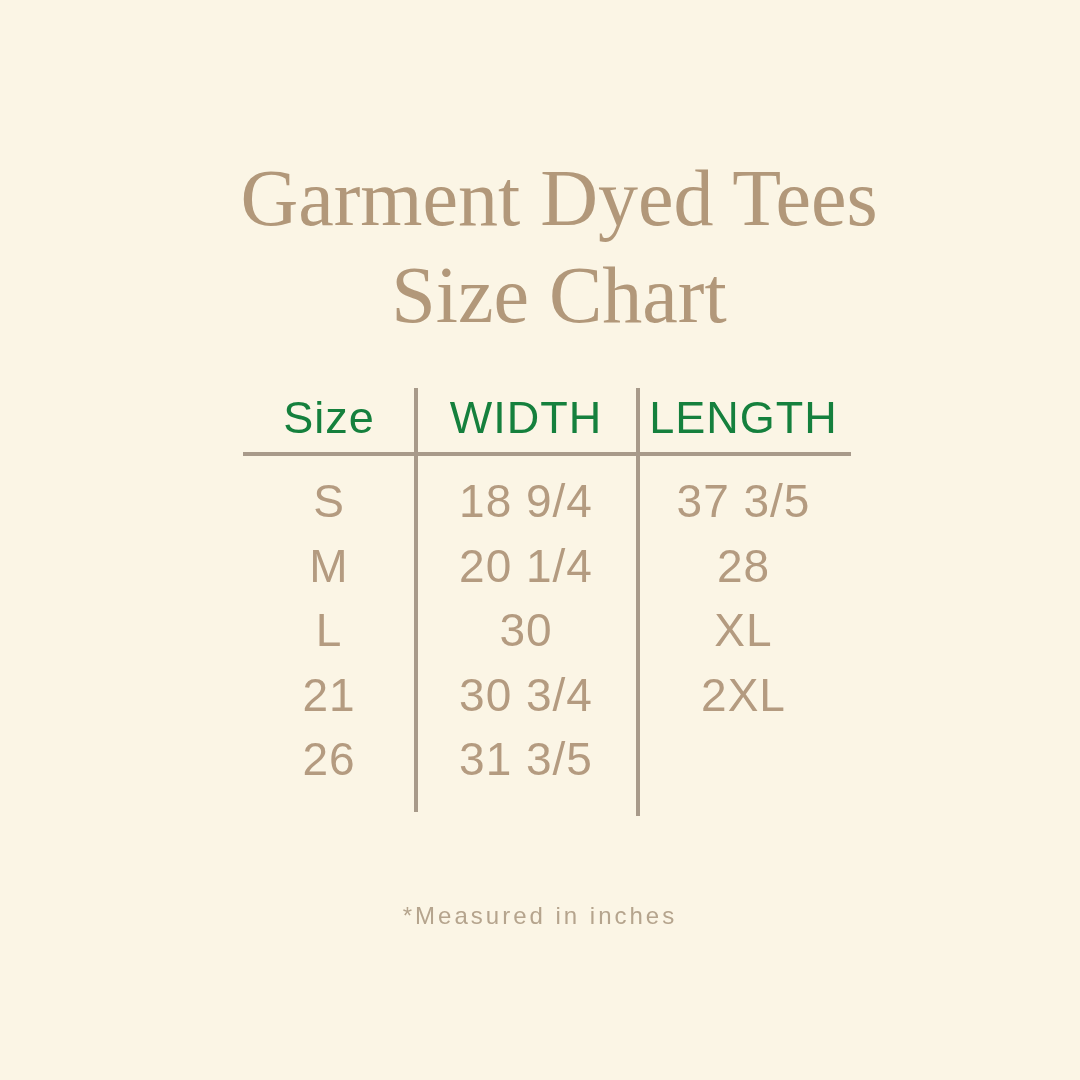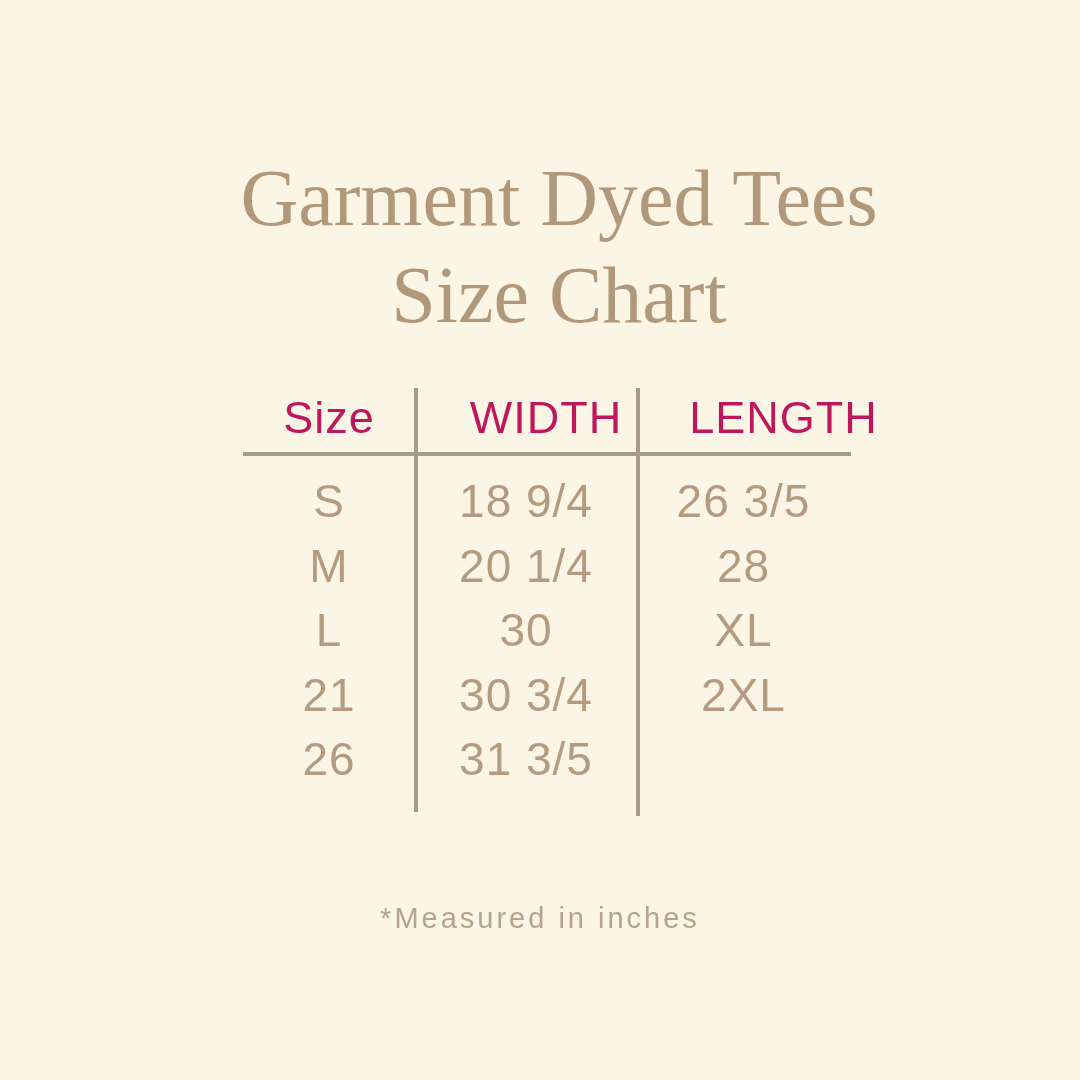--- a/index.html
+++ b/index.html
@@ -33,23 +33,22 @@
     position: absolute;
     left: 243px;
     top: 383px;
     width: 607px;
     height: 70px;
     display: grid;
     grid-template-columns: 172px 222px 213px;
     align-items: center;
     font-size: 45px;
     letter-spacing: 1px;
-    color: #be185d;
+    color: #15803d;
     text-align: center;
-    gap: 20px;
   }
   .table-body {
     position: absolute;
     left: 243px;
     top: 469px;
     width: 607px;
     display: grid;
     grid-template-columns: 172px 222px 213px;
     grid-auto-rows: 64.5px;
     align-items: center;
@@ -80,21 +79,21 @@
     top: 388px;
     width: 4px;
     height: 428px;
   }
   .footnote {
     position: absolute;
     top: 902px;
     left: 0;
     width: 1080px;
     text-align: center;
-    font-size: 29px;
+    font-size: 24px;
     letter-spacing: 3px;
     color: #b5a48d;
   }
 </style>
 </head>
 <body>
 
 <div class="canvas">
 
   <h1 class="title">
@@ -108,21 +107,21 @@
     <div class="cell">LENGTH</div>
   </div>
 
   <div class="rule rule-h"></div>
   <div class="rule rule-v1"></div>
   <div class="rule rule-v2"></div>
 
   <div class="table-body">
     <div class="cell">S</div>
     <div class="cell">18 9/4</div>
-    <div class="cell">26 3/5</div>
+    <div class="cell">37 3/5</div>
 
     <div class="cell">M</div>
     <div class="cell">20 1/4</div>
     <div class="cell">28</div>
 
     <div class="cell">L</div>
     <div class="cell">30</div>
 
     <div class="cell">XL</div>
     <div class="cell">21</div>

